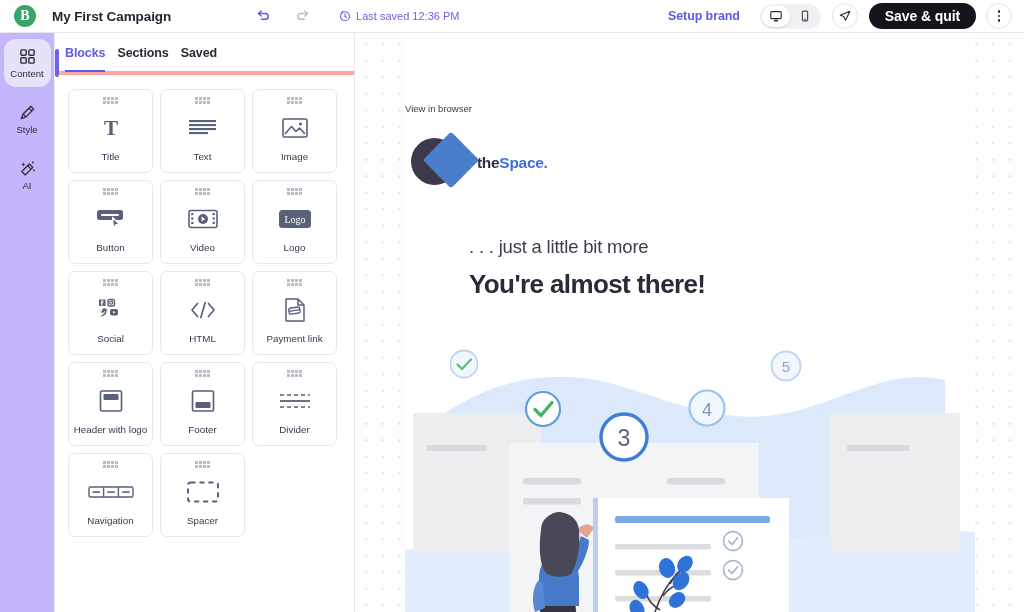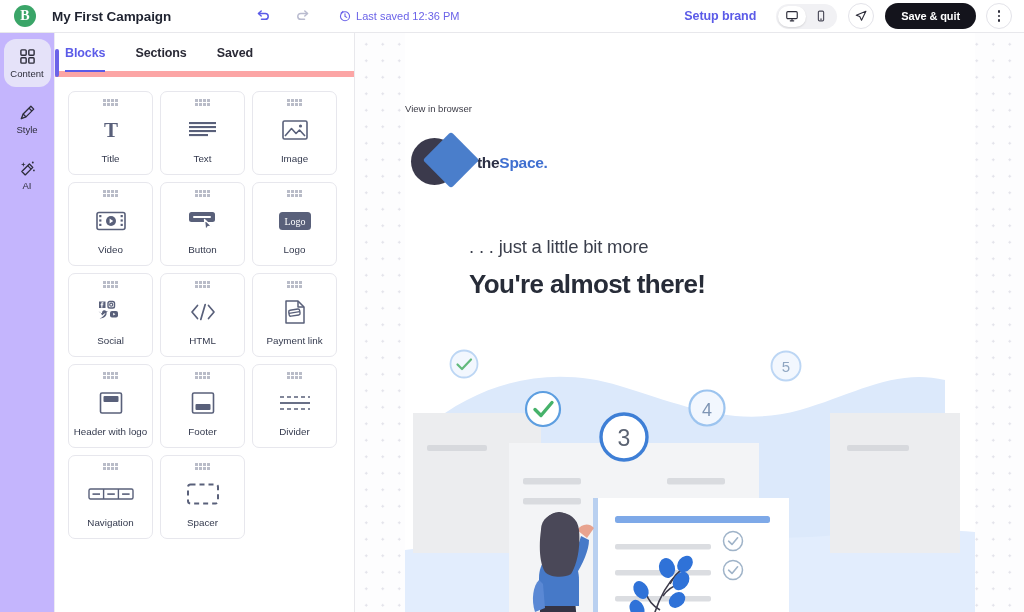--- a/index.html
+++ b/index.html
@@ -54,21 +54,21 @@
     display: flex; align-items: center; justify-content: center; cursor: pointer;
   }
   .device-opt.active { background: #fff; box-shadow: 0 1px 2px rgba(0,0,0,.12); }
   .round-btn {
     width: 26px; height: 26px; border-radius: 50%; background: #fff;
     border: 1px solid #e3e3e9; display: flex; align-items: center; justify-content: center;
     cursor: pointer; margin-left: 11px;
   }
   .save-quit {
     margin-left: 11px; background: #14141c; color: #fff;
-    font-size: 11px; font-weight: bold; border-radius: 16px;
+    font-size: 14px; font-weight: bold; border-radius: 16px;
     height: 26px; padding: 4px 16px; display: flex; align-items: center;
     cursor: pointer; border: none; letter-spacing: -0.1px;
   }
   .kebab-btn {
     width: 26px; height: 26px; border-radius: 50%; background: #fff;
     border: 1px solid #e3e3e9; display: flex; align-items: center; justify-content: center;
     cursor: pointer; margin-left: 10px; flex-direction: column; gap: 2px;
   }
   .kdot { width: 2.5px; height: 2.5px; border-radius: 50%; background: #2b2b38; }
 
@@ -92,22 +92,22 @@
     width: 4px; height: 28px; border-radius: 3px; background: #6b63e8;
   }
   .rail-label { font-size: 9.5px; color: #2d2d3a; }
 
   
   .panel {
     width: 300px; min-width: 300px; background: #fff;
     border-right: 1px solid #e8e8ec; display: flex; flex-direction: column;
   }
   .tabs {
-    display: flex; gap: 30px; padding: 13px 14px 0 10px;
-    border-bottom: 6px solid #fca5a5;
+    display: flex; gap: 12px; padding: 13px 14px 0 10px;
+    border-bottom: 4px solid #fca5a5;
   }
   .tab {
     font-size: 12.5px; color: #2a2a36; font-weight: bold; padding-bottom: 10px;
     cursor: pointer; border-bottom: 2px solid transparent; margin-bottom: -1px;
     letter-spacing: -0.1px;
   }
   .tab.active { color: #5b5be8; border-bottom-color: #5b5be8; }
   .blocks {
     display: grid; grid-template-columns: repeat(3, 85px);
     gap: 7px; padding: 14px 0 0 13px; align-content: start;
@@ -349,20 +349,41 @@
               <i></i>
             </span>
           <span class="block-icon">
             <svg width="26" height="22" viewBox="0 0 26 22" fill="none">
               <rect x="1" y="2" width="24" height="18" rx="1.5" stroke="#59607a" stroke-width="1.6"></rect>
               <path d="M3 17L9.5 9.5L14 14.5L17.5 11L23 17" stroke="#59607a" stroke-width="1.6" stroke-linejoin="round"></path>
               <circle cx="18.5" cy="7" r="1.6" fill="#59607a"></circle>
             </svg>
           </span>
           <span class="block-label">Image</span>
+        </div>
+
+        <div class="block">
+          <span class="grip">
+              <i></i>
+              <i></i>
+              <i></i>
+              <i></i>
+              <i></i>
+              <i></i>
+              <i></i>
+              <i></i>
+            </span>
+          <span class="block-icon">
+            <svg width="32" height="24" viewBox="0 0 32 24" fill="none">
+              <rect x="2" y="3" width="26" height="10" rx="2.5" fill="#59607a"></rect>
+              <rect x="6" y="7" width="18" height="2" rx="1" fill="#fff"></rect>
+              <path d="M17.5 10.5L18.5 21L21 17.6L24.6 17.2Z" fill="#59607a" stroke="#fff" stroke-width="1.3" stroke-linejoin="round"></path>
+            </svg>
+          </span>
+          <span class="block-label">Button</span>
         </div>
 
         <div class="block">
           <span class="grip">
               <i></i>
               <i></i>
               <i></i>
               <i></i>
               <i></i>
               <i></i>
@@ -378,41 +399,20 @@
                   <rect x="3.2" y="13.8" width="2.2" height="2.2"></rect>
                 <rect x="24.6" y="5" width="2.2" height="2.2"></rect>
                   <rect x="24.6" y="9.4" width="2.2" height="2.2"></rect>
                   <rect x="24.6" y="13.8" width="2.2" height="2.2"></rect>
               </g>
               <circle cx="15" cy="11" r="5" fill="#59607a"></circle>
               <path d="M13.6 8.6L17.2 11L13.6 13.4Z" fill="#fff"></path>
             </svg>
           </span>
           <span class="block-label">Video</span>
-        </div>
-
-        <div class="block">
-          <span class="grip">
-              <i></i>
-              <i></i>
-              <i></i>
-              <i></i>
-              <i></i>
-              <i></i>
-              <i></i>
-              <i></i>
-            </span>
-          <span class="block-icon">
-            <svg width="32" height="24" viewBox="0 0 32 24" fill="none">
-              <rect x="2" y="3" width="26" height="10" rx="2.5" fill="#59607a"></rect>
-              <rect x="6" y="7" width="18" height="2" rx="1" fill="#fff"></rect>
-              <path d="M17.5 10.5L18.5 21L21 17.6L24.6 17.2Z" fill="#59607a" stroke="#fff" stroke-width="1.3" stroke-linejoin="round"></path>
-            </svg>
-          </span>
-          <span class="block-label">Button</span>
         </div>
 
         <div class="block">
           <span class="grip">
               <i></i>
               <i></i>
               <i></i>
               <i></i>
               <i></i>
               <i></i>

